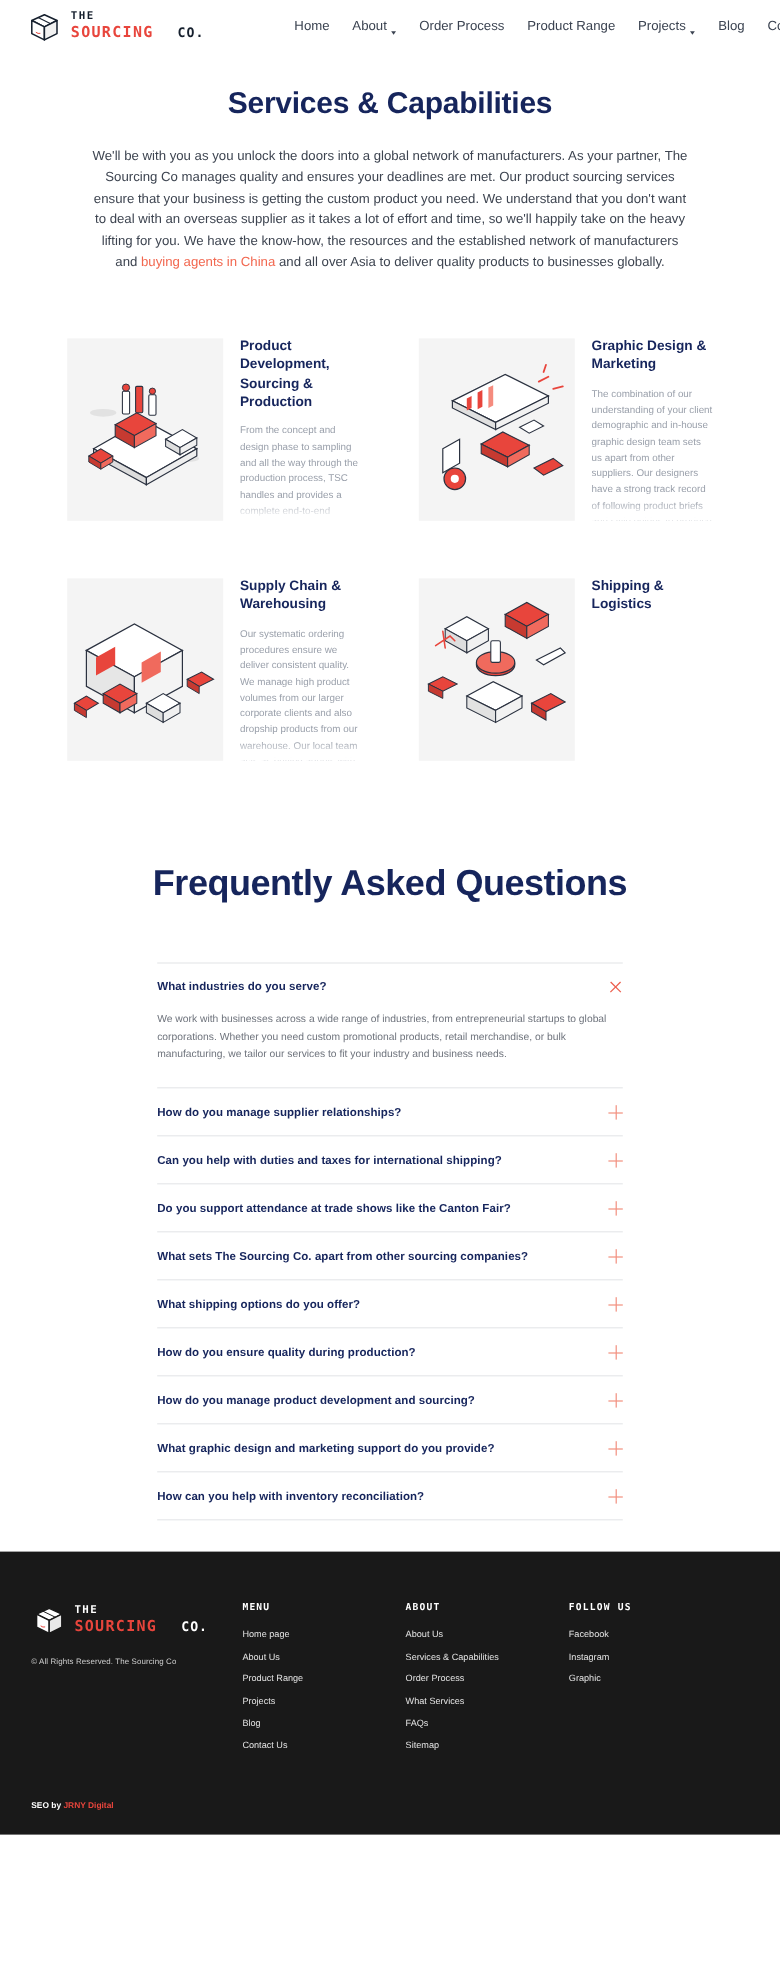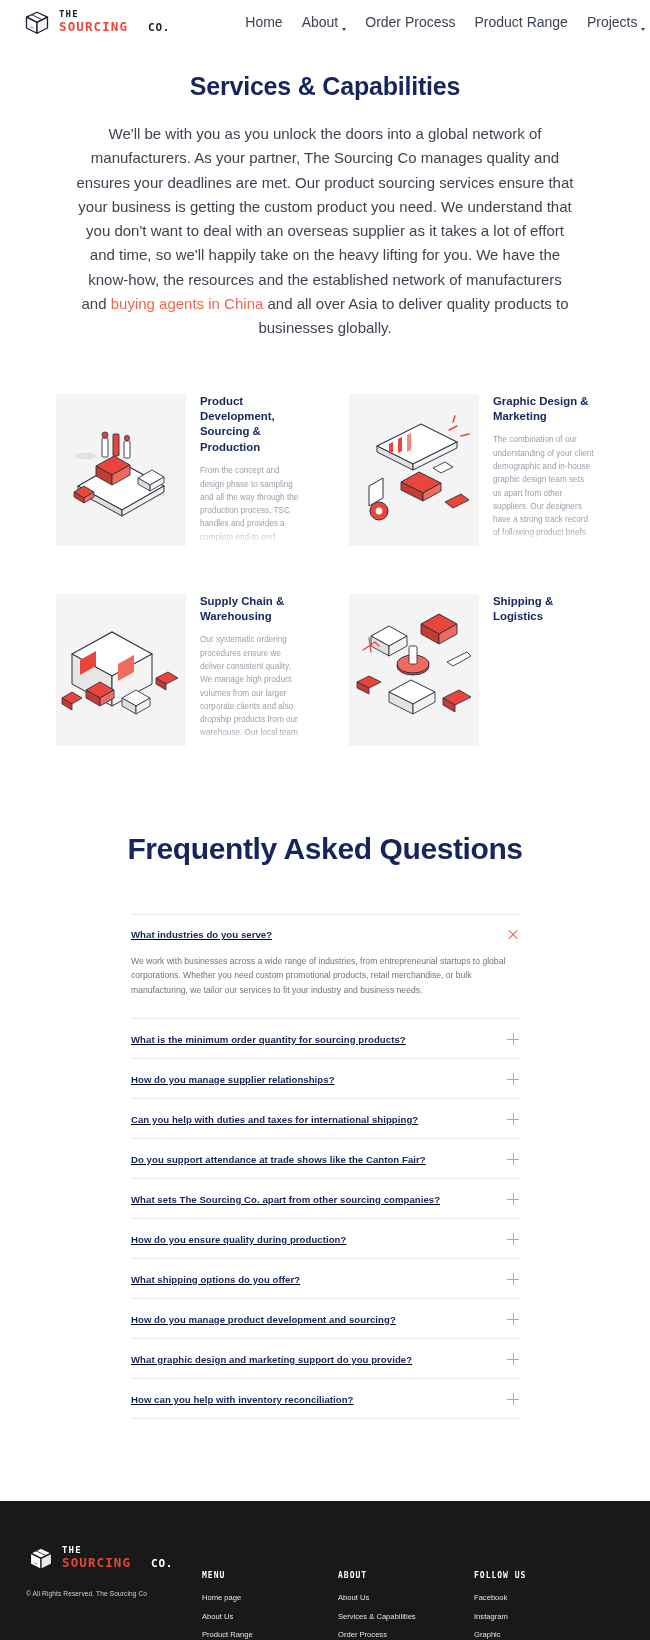--- a/index.html
+++ b/index.html
@@ -39,42 +39,42 @@
   }
 
   .main-nav {
     margin-left: 75px;
     display: flex;
     align-items: center;
     gap: 19px;
   }
   .nav-item {
     display: flex; align-items: flex-end; gap: 4px;
-    font-size: 14px; color: #3b4351; white-space: nowrap;
+    font-size: 11px; color: #3b4351; white-space: nowrap;
     cursor: pointer;
   }
   .nav-caret {
     width: 0; height: 0; display: inline-block;
     border-left: 2.4px solid transparent;
     border-right: 2.4px solid transparent;
     border-top: 3px solid #3b4351;
     position: relative; top: 1px;
   }
 
   
   .intro { padding-top: 28px; text-align: center; }
   .intro h1 {
     font-size: 25px;
     font-weight: 700;
     color: #16255c;
     letter-spacing: -0.2px;
     margin-bottom: 21px;
   }
   .intro p {
-    font-size: 15px;
+    font-size: 11px;
     line-height: 1.62;
     color: #3d4450;
     max-width: 500px;
     margin: 0 auto;
   }
   .intro .accent { color: #f2674f; }
 
   
   .services {
     margin: 53px auto 0;
@@ -104,37 +104,36 @@
   .svc-body p {
     font-size: 8.2px; line-height: 1.62; color: #9aa0ab;
   }
   .svc-fade {
     position: absolute; left: 0; right: 0; bottom: 0; height: 16px;
     background: linear-gradient(to bottom, rgba(255,255,255,0), #fff 85%);
     pointer-events: none;
   }
 
   
-  .faq-section { margin-top: 86px; padding-bottom: 82px; }
+  .faq-section { margin-top: 86px; padding-bottom: 26px; }
   .faq-title {
     text-align: center;
     font-size: 30px; font-weight: 700; color: #16255c;
     letter-spacing: -0.4px;
     margin-bottom: 48px;
   }
   .faq-list { width: 388px; margin: 0 auto; }
   .faq-row {
     border-top: 1px solid #e7e8ea;
   }
   .faq-list .faq-row:last-child { border-bottom: 1px solid #e7e8ea; }
   .faq-head {
     display: flex; align-items: center; justify-content: space-between;
     padding: 14px 0 13px;
     cursor: pointer;
-    text-decoration: underline;
   }
   .faq-q {
     font-size: 9.6px; font-weight: 700; color: #16255c;
     letter-spacing: 0.05px;
   }
   .faq-icon {
     width: 12px; height: 12px; flex: 0 0 12px;
     position: relative; margin-left: 12px;
   }
   .faq-icon.plus::before, .faq-icon.plus::after {
@@ -166,21 +165,20 @@
   .footer-copy {
     margin-top: 17px;
     font-size: 6.6px; color: #cfcfcf; letter-spacing: 0.1px;
   }
   .footer-col { flex: 1 1 0; }
   .footer-col.follow { flex: 0 0 150px; }
   .footer-h {
     font-size: 8px; font-weight: 700; color: #ffffff;
     letter-spacing: 1px; margin-bottom: 13px;
     font-family: "DejaVu Sans Mono", monospace;
-    margin-top: 28px;
   }
   .footer-link {
     display: block;
     font-size: 7.6px; color: #e3e3e3;
     margin-bottom: 9.5px; cursor: pointer;
   }
   .footer-seo {
     margin-top: 34px;
     font-size: 7px; color: #ffffff; font-weight: 700;
   }
@@ -365,26 +363,20 @@
 
     <div class="faq-row">
       <div class="faq-head">
         <span class="faq-q">What industries do you serve?</span>
         <span class="faq-icon close"></span>
       </div>
       <div class="faq-answer">We work with businesses across a wide range of industries, from entrepreneurial startups to global corporations. Whether you need custom promotional products, retail merchandise, or bulk manufacturing, we tailor our services to fit your industry and business needs.</div>
     </div>
 
 
-    <div class="faq-row">
-      <div class="faq-head">
-        <span class="faq-q">What is the minimum order quantity for sourcing products?</span>
-        <span class="faq-icon plus"></span>
-      </div>
-    </div>
 
     <div class="faq-row">
       <div class="faq-head">
         <span class="faq-q">How do you manage supplier relationships?</span>
         <span class="faq-icon plus"></span>
       </div>
     </div>
 
     <div class="faq-row">
       <div class="faq-head">
@@ -402,28 +394,28 @@
 
     <div class="faq-row">
       <div class="faq-head">
         <span class="faq-q">What sets The Sourcing Co. apart from other sourcing companies?</span>
         <span class="faq-icon plus"></span>
       </div>
     </div>
 
     <div class="faq-row">
       <div class="faq-head">
+        <span class="faq-q">What shipping options do you offer?</span>
+        <span class="faq-icon plus"></span>
+      </div>
+    </div>
+
+    <div class="faq-row">
+      <div class="faq-head">
         <span class="faq-q">How do you ensure quality during production?</span>
-        <span class="faq-icon plus"></span>
-      </div>
-    </div>
-
-    <div class="faq-row">
-      <div class="faq-head">
-        <span class="faq-q">What shipping options do you offer?</span>
         <span class="faq-icon plus"></span>
       </div>
     </div>
 
     <div class="faq-row">
       <div class="faq-head">
         <span class="faq-q">How do you manage product development and sourcing?</span>
         <span class="faq-icon plus"></span>
       </div>
     </div>

